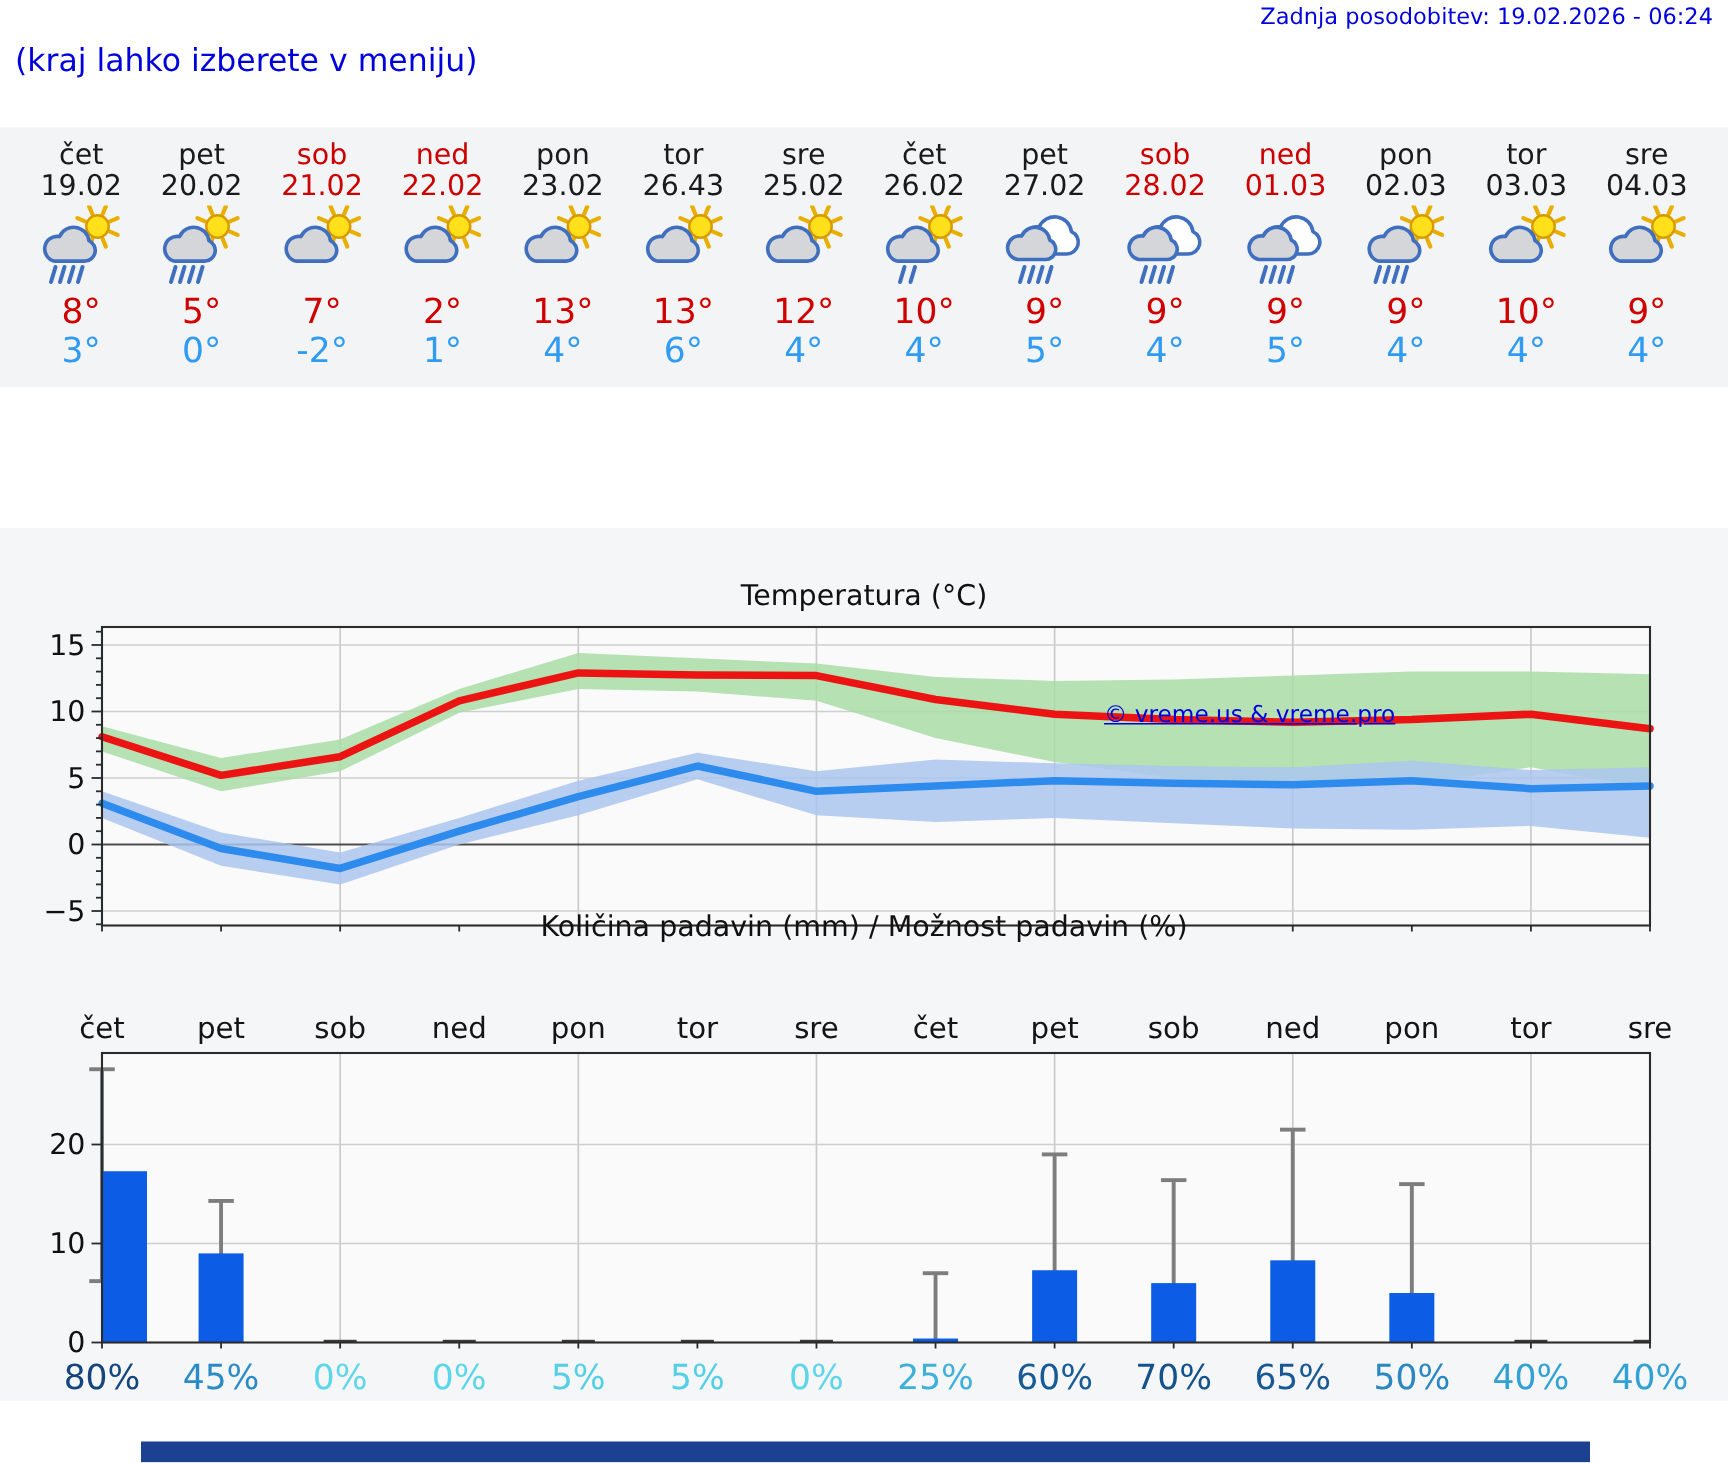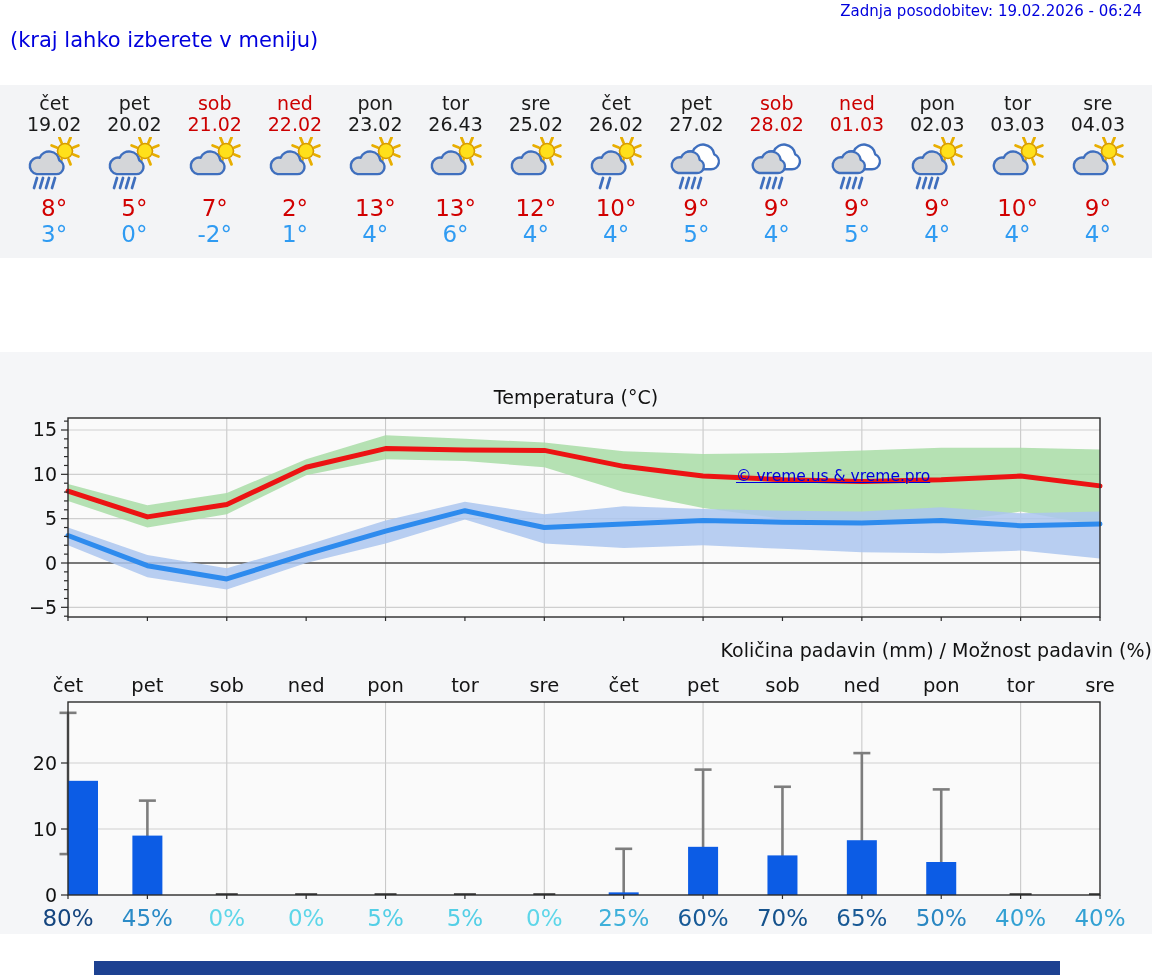--- a/index.html
+++ b/index.html
@@ -12,21 +12,21 @@
   .strip{position:absolute;left:0;top:85px;width:1152px;height:173px;background:#f3f4f6;
          display:grid;grid-template-columns:repeat(14,1fr);padding:0 14px;box-sizing:border-box;}
   .daycol{text-align:center;padding-top:8px;}
   .dname,.ddate{font-size:19px;line-height:21px;color:#1a1a1a;}
   .weekend .dname,.weekend .ddate{color:#cc0000;}
   .icon-wrap{height:56px;margin-top:2px;}
   .thigh{font-size:23px;line-height:26px;color:#d10000;margin-top:2px;}
   .tlow{font-size:23px;line-height:26px;color:#2f9bf2;}
   .chart-title{position:absolute;left:0;width:1152px;text-align:center;font-size:19px;color:#111;}
   .ct1{top:386px;}
-  .ct2{top:639px;text-align:right;}
+  .ct2{top:607px;}
   .tsvg{position:absolute;left:0;top:412px;}
   .psvg{position:absolute;left:0;top:672px;}
   .watermark{position:absolute;left:736px;top:467px;font-size:15.5px;color:#0000dd;cursor:pointer;text-decoration:underline;}
   .footer-bar{position:absolute;left:94px;top:961px;width:966px;height:14px;background:#1d4191;}
   svg{font-family:"DejaVu Sans", sans-serif;}
 </style>
 </head>
 <body>
 
 <div class="page">

